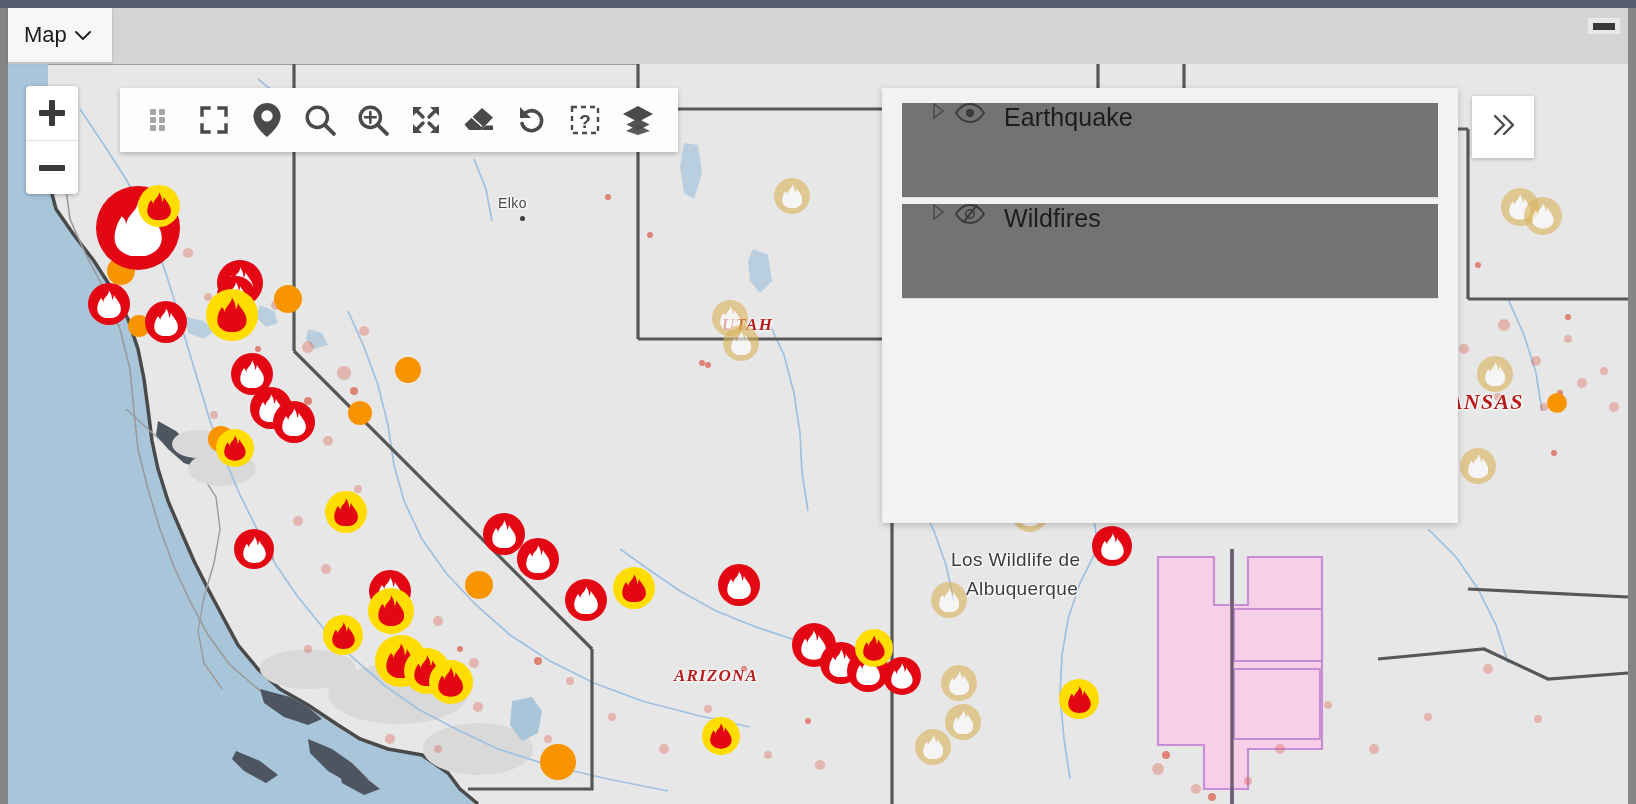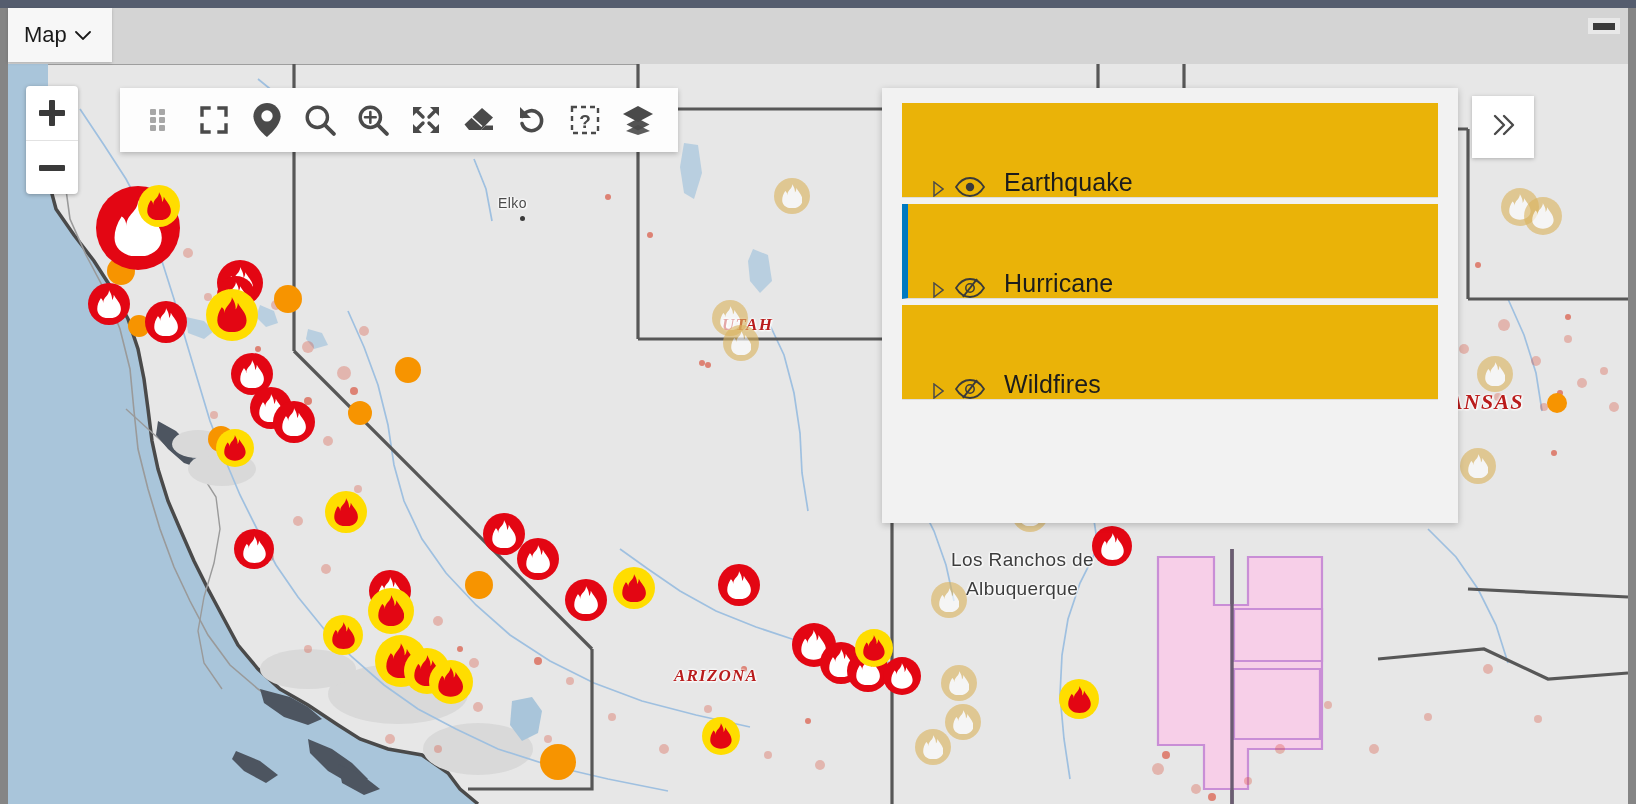--- a/index.html
+++ b/index.html
@@ -60,21 +60,21 @@
 
   
   .toolbar{position:absolute;left:120px;top:88px;height:64px;background:#fdfdfd;z-index:68;
      display:flex;align-items:center;padding:0 14px;gap:0;box-shadow:0 2px 5px rgba(0,0,0,.22);}
   .tool{width:53px;height:52px;display:flex;align-items:center;justify-content:center;cursor:pointer;}
   .tool svg{fill:#4a4a4a;}
 
   
   .layers-panel{position:absolute;left:882px;top:88px;width:576px;height:435px;background:#f2f2f2;
      z-index:72;box-shadow:0 2px 7px rgba(0,0,0,.22);box-sizing:border-box;padding:15px 20px 0 20px;}
-  .layer-item{background:#eab308;height:95px;display:flex;align-items:flex-end;position:relative;
+  .layer-item{background:#737373;height:95px;display:flex;align-items:flex-start;position:relative;
      border-bottom:1px solid #ddd;cursor:pointer;box-sizing:border-box;}
   .layer-item + .layer-item{margin-top:6px;}
   .layer-item.selected{border-left:6px solid #0079c1;}
   .layer-item .indent{width:30px;}
   .layer-item.selected .indent{width:24px;}
   .tri{width:12px;height:16px;margin-right:4px;flex:none;}
   .eyewrap{width:44px;display:flex;align-items:center;justify-content:center;flex:none;}
   .layer-name{font-size:25px;color:#1c1c1c;margin-left:12px;letter-spacing:.1px;}
 
   
@@ -270,21 +270,21 @@
       </g>
     </svg>
 
     <div class="state-label" style="left:714px;top:266px;">UTAH</div>
     <div class="state-label" style="left:666px;top:617px;">ARIZONA</div>
     <div class="state-label" style="left:1440px;top:340px;font-size:22px;">ANSAS</div>
 
     <div class="city-label" style="left:490px;top:146px;">Elko</div>
     <div class="city-dot" style="left:512px;top:167px;background:#3a3a3a;"></div>
 
-    <div class="city-label big" style="left:943px;top:500px;">Los Ranchos de</div>
+    <div class="city-label big" style="left:943px;top:500px;">Los Wildlife de</div>
     <div class="city-label big" style="left:958px;top:529px;">Albuquerque</div>
 
     <div id="markers">
         <div class="dot-orange" style="left: 113px; top: 222px; width: 28px; height: 28px; z-index: 3;"></div>
         <div class="dot-orange" style="left: 131px; top: 277px; width: 22px; height: 22px; z-index: 3;"></div>
         <div class="dot-orange" style="left: 280px; top: 250px; width: 28px; height: 28px; z-index: 3;"></div>
         <div class="dot-orange" style="left: 400px; top: 321px; width: 26px; height: 26px; z-index: 3;"></div>
         <div class="dot-orange" style="left: 352px; top: 364px; width: 24px; height: 24px; z-index: 3;"></div>
         <div class="dot-orange" style="left: 213px; top: 390px; width: 26px; height: 26px; z-index: 3;"></div>
         <div class="dot-orange" style="left: 471px; top: 536px; width: 28px; height: 28px; z-index: 3;"></div>
@@ -681,34 +681,20 @@
   <path d="M2 1 L11 8 L2 15 Z" fill="none" stroke="#4a4a4a" stroke-width="1.5"></path>
             </svg></span>
           <span class="eyewrap">
             <svg width="30" height="20" viewBox="0 0 30 20">
   <path d="M1 10 C6 2 11 1 15 1 C19 1 24 2 29 10 C24 18 19 19 15 19 C11 19 6 18 1 10 Z" fill="none" stroke="#3a3a3a" stroke-width="1.8"></path>
   <circle cx="15" cy="10" r="4.2" fill="#3a3a3a"></circle>
             </svg>
           </span>
           <span class="layer-name">Earthquake</span>
         </div>
-        <div class="layer-item selected">
-          <div class="indent"></div>
-          <span class="tri"><svg width="12" height="16" viewBox="0 0 12 16">
-  <path d="M2 1 L11 8 L2 15 Z" fill="none" stroke="#4a4a4a" stroke-width="1.5"></path>
-            </svg></span>
-          <span class="eyewrap">
-            <svg width="30" height="20" viewBox="0 0 30 20">
-  <path d="M1 10 C6 2 11 1 15 1 C19 1 24 2 29 10 C24 18 19 19 15 19 C11 19 6 18 1 10 Z" fill="none" stroke="#3a3a3a" stroke-width="1.8"></path>
-  <circle cx="15" cy="10" r="4.2" fill="none" stroke="#3a3a3a" stroke-width="1.5"></circle>
-  <path d="M22 1 L8 19" stroke="#3a3a3a" stroke-width="2"></path>
-            </svg>
-          </span>
-          <span class="layer-name">Hurricane</span>
-        </div>
         <div class="layer-item">
           <div class="indent"></div>
           <span class="tri"><svg width="12" height="16" viewBox="0 0 12 16">
   <path d="M2 1 L11 8 L2 15 Z" fill="none" stroke="#4a4a4a" stroke-width="1.5"></path>
             </svg></span>
           <span class="eyewrap">
             <svg width="30" height="20" viewBox="0 0 30 20">
   <path d="M1 10 C6 2 11 1 15 1 C19 1 24 2 29 10 C24 18 19 19 15 19 C11 19 6 18 1 10 Z" fill="none" stroke="#3a3a3a" stroke-width="1.8"></path>
   <circle cx="15" cy="10" r="4.2" fill="none" stroke="#3a3a3a" stroke-width="1.5"></circle>
   <path d="M22 1 L8 19" stroke="#3a3a3a" stroke-width="2"></path>

